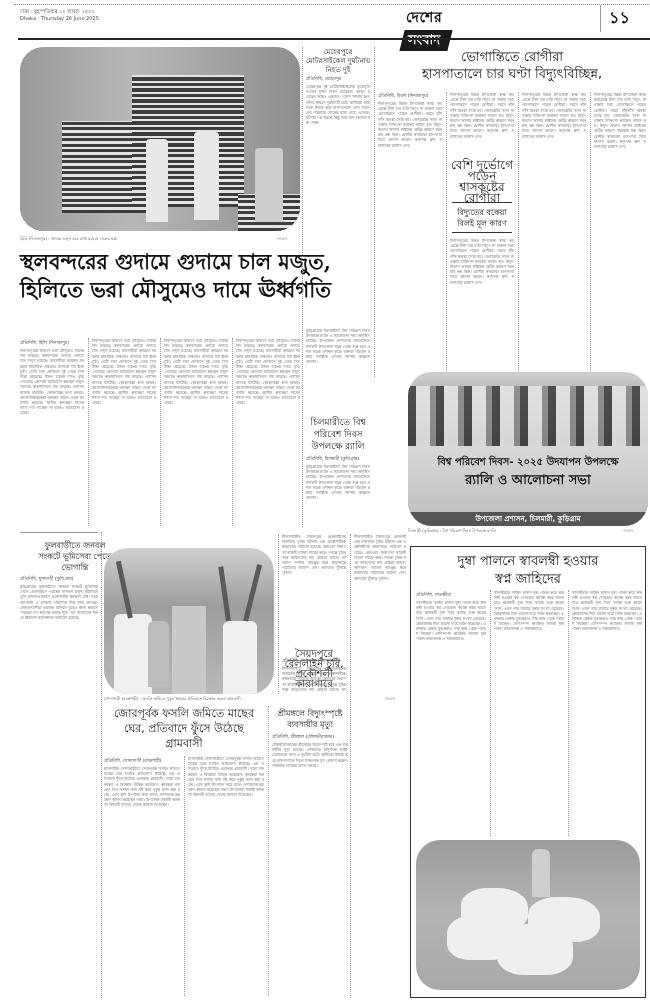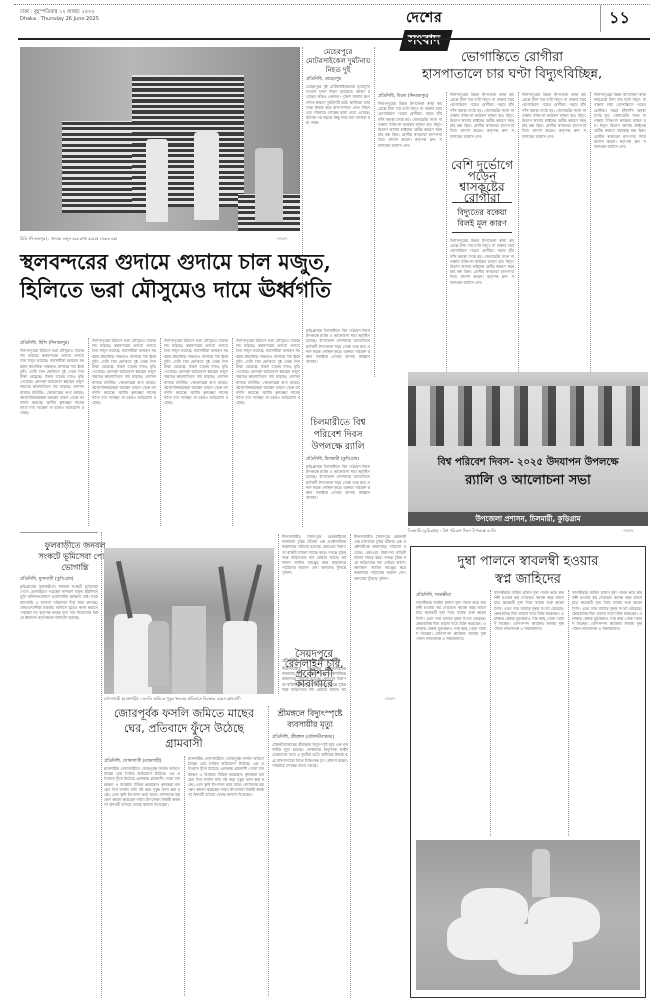--- a/index.html
+++ b/index.html
@@ -24,21 +24,21 @@
   .caption { font-size: 4px; color: #444; line-height: 6px; }
   .credit { font-size: 4px; color: #666; }
   .vrule { border-left: 1px dotted #999; }
   .hrule { border-top: 1px solid #333; }
 
   
   .h-big { font-family: "DejaVu Serif", serif; font-weight: bold; color: #111; text-align: center; }
   .h-med { font-family: "DejaVu Sans", sans-serif; color: #111; text-align: center; font-weight: normal; }
 
   
-  .photo { background: #8a8a8a; overflow: hidden; }
+  .photo { background: #8a8a8a; overflow: hidden; border-radius: 24px; }
   .photo-rice { background:
       linear-gradient(180deg, rgba(255,255,255,0.15) 0%, rgba(0,0,0,0.05) 100%),
       repeating-linear-gradient(0deg, #6a6a6a 0px, #6a6a6a 3px, #d8d8d8 3px, #d8d8d8 5px);
   }
   .photo-rice .bg { position:absolute; inset:0; background: linear-gradient(90deg,#9a9a9a 0%, #b8b8b8 40%, #8e8e8e 100%); }
   .photo-rice .stack { position:absolute; background: repeating-linear-gradient(0deg, #3c3c3c 0px, #3c3c3c 3px, #e4e4e4 3px, #e4e4e4 5.5px); }
   .photo-rice .person { position:absolute; background:#e8e8e8; border-radius: 4px 4px 0 0; }
 
   .photo-crowd { background: linear-gradient(180deg,#cfcfcf 0%, #7d7d7d 45%, #b5b5b5 100%); }
   .photo-crowd .banner { position:absolute; left:0; right:0; bottom:0; height:52%; background: linear-gradient(180deg,#d9d9d9,#bcbcbc); }

